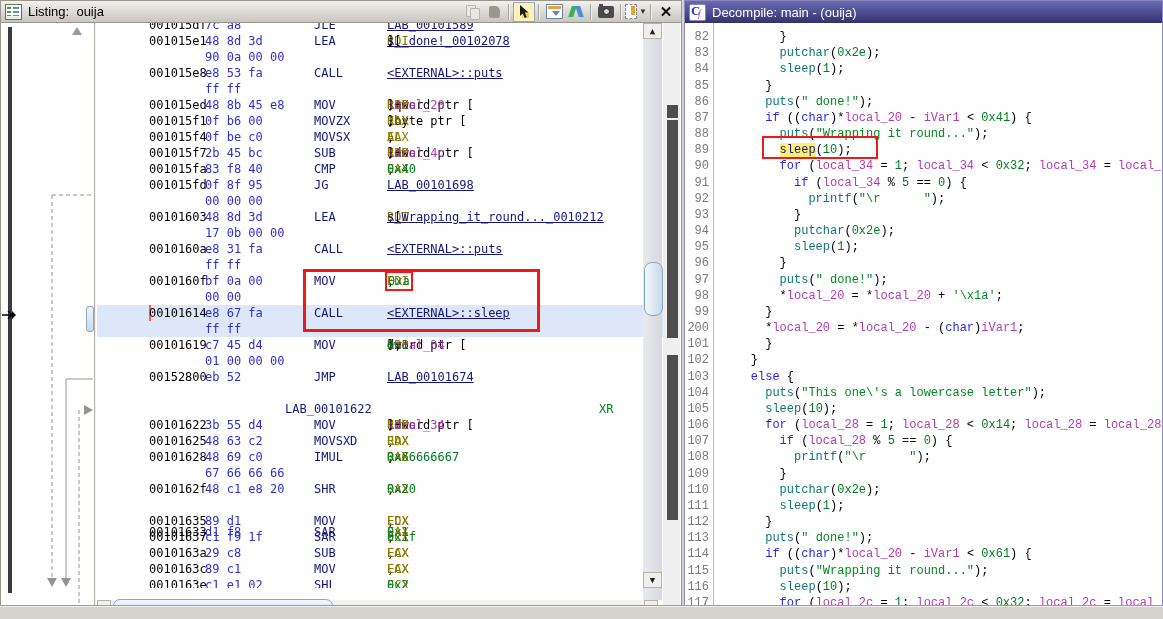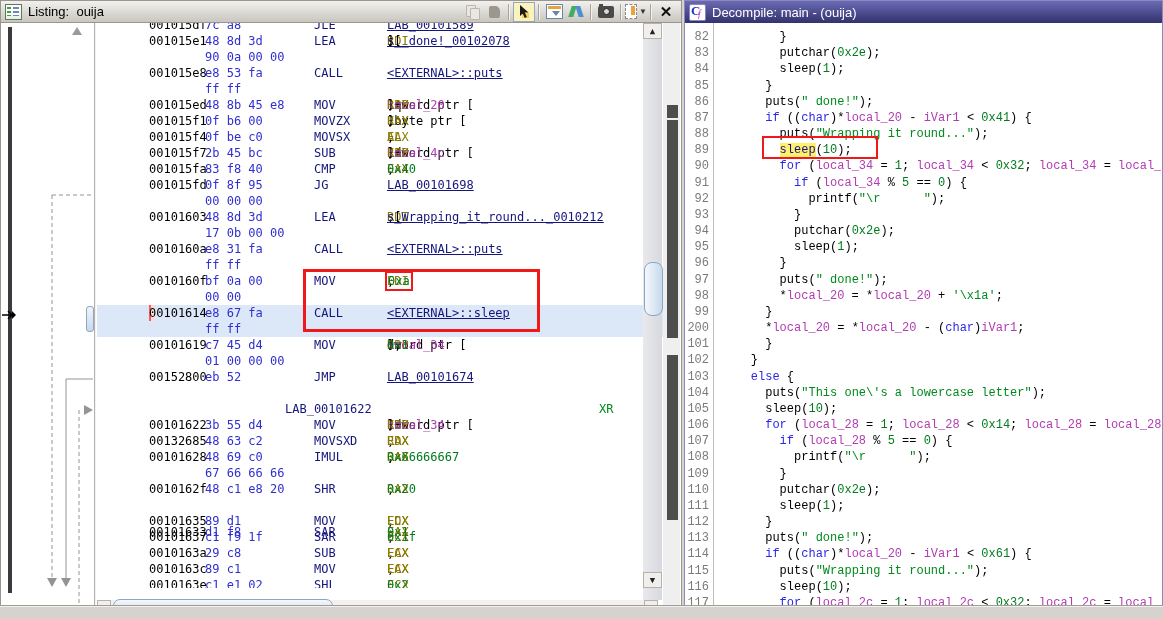--- a/index.html
+++ b/index.html
@@ -82,21 +82,21 @@
   #hscroll-thumb{position:absolute;left:111px;bottom:1px;width:218px;height:14px;border:1px solid #8ca6c0;border-radius:7px;
                  background:linear-gradient(#f4f8fd,#c6d9ec);}
   
   .annobox{position:absolute;border:3px solid #f01818;box-sizing:border-box;}
   
   #decomp-content{position:absolute;left:1px;right:1px;top:22px;bottom:1px;background:#fff;overflow:hidden;}
   #gutter-line{position:absolute;left:27px;top:0;bottom:0;width:1px;background:#bcbcbc;}
   .drow{position:absolute;left:0;width:100%;height:16px;line-height:16px;font-family:Liberation Mono, monospace;}
   .lnum{position:absolute;left:0;width:23px;text-align:right;color:#7a7a7a;}
   .dcode{position:absolute;left:36px;white-space:pre;}
-  .t-kw{color:#2828e8;} .t-fn{color:#000000;} .t-str{color:#008a1e;}
+  .t-kw{color:#2828e8;} .t-fn{color:#0f766e;} .t-str{color:#008a1e;}
   .t-fnhl{color:#151580;background:#ffef6e;}
   
   #bottom-strip{position:absolute;left:0;right:0;top:605px;height:14px;background:#d6d3ce;border-top:1px solid #a09d96;box-shadow:inset 0 1px 0 #f2f1ef;}
   #cur-arrow{position:absolute;left:0;top:287px;}
 </style>
 </head>
 <body>
 
 <div id="root">
 
@@ -184,21 +184,21 @@
           <div class="lrow" style="top: 250px;"><span class="laddr">0010160f</span><span class="lbytes">bf 0a 00</span><span class="lmn">MOV</span><span class="lops"><span class="t-reg">EDI</span><span class="t-pln">,</span><span class="t-numbox">0xa</span></span></div>
           <div class="lrow" style="top: 266px;"><span class="lbytes">00 00</span></div>
           <div class="lrow hl" style="top: 282px;"><span class="laddr cur">00101614</span><span class="lbytes">e8 67 fa</span><span class="lmn">CALL</span><span class="lops"><span class="t-lbl">&lt;EXTERNAL&gt;::sleep</span></span></div>
           <div class="lrow hl" style="top: 298px;"><span class="lbytes">ff ff</span></div>
           <div class="lrow" style="top: 314px;"><span class="laddr">00101619</span><span class="lbytes">c7 45 d4</span><span class="lmn">MOV</span><span class="lops"><span class="t-pln">dword ptr [</span><span class="t-reg">RBP</span><span class="t-pln"> + </span><span class="t-var">local_34</span><span class="t-pln">],</span><span class="t-num">0x1</span></span></div>
           <div class="lrow" style="top: 330px;"><span class="lbytes">01 00 00 00</span></div>
           <div class="lrow" style="top: 346px;"><span class="laddr">00152800</span><span class="lbytes">eb 52</span><span class="lmn">JMP</span><span class="lops"><span class="t-lbl">LAB_00101674</span></span></div>
           <div class="lrow" style="top: 362px;"></div>
           <div class="lrow" style="top: 378px;"><span class="llabel">LAB_00101622</span><span class="lxref">XR</span></div>
           <div class="lrow" style="top: 394px;"><span class="laddr">00101622</span><span class="lbytes">3b 55 d4</span><span class="lmn">MOV</span><span class="lops"><span class="t-reg">EDX</span><span class="t-pln">,dword ptr [</span><span class="t-reg">RBP</span><span class="t-pln"> + </span><span class="t-var">local_34</span><span class="t-pln">]</span></span></div>
-          <div class="lrow" style="top: 410px;"><span class="laddr">00132685</span><span class="lbytes">48 63 c2</span><span class="lmn">MOVSXD</span><span class="lops"><span class="t-reg">RAX</span><span class="t-pln">,</span><span class="t-reg">EDX</span></span></div>
+          <div class="lrow" style="top: 410px;"><span class="laddr">00101625</span><span class="lbytes">48 63 c2</span><span class="lmn">MOVSXD</span><span class="lops"><span class="t-reg">RAX</span><span class="t-pln">,</span><span class="t-reg">EDX</span></span></div>
           <div class="lrow" style="top: 426px;"><span class="laddr">00101628</span><span class="lbytes">48 69 c0</span><span class="lmn">IMUL</span><span class="lops"><span class="t-reg">RAX</span><span class="t-pln">,</span><span class="t-reg">RAX</span><span class="t-pln">,</span><span class="t-num">0x66666667</span></span></div>
           <div class="lrow" style="top: 442px;"><span class="lbytes">67 66 66 66</span></div>
           <div class="lrow" style="top: 458px;"><span class="laddr">0010162f</span><span class="lbytes">48 c1 e8 20</span><span class="lmn">SHR</span><span class="lops"><span class="t-reg">RAX</span><span class="t-pln">,</span><span class="t-num">0x20</span></span></div>
           <div class="lrow" style="top: 474px; margin-top: 27px;"><span class="laddr">00101633</span><span class="lbytes">d1 f8</span><span class="lmn">SAR</span><span class="lops"><span class="t-reg">EAX</span><span class="t-pln">,</span><span class="t-num">0x1</span></span></div>
           <div class="lrow" style="top: 490px;"><span class="laddr">00101635</span><span class="lbytes">89 d1</span><span class="lmn">MOV</span><span class="lops"><span class="t-reg">ECX</span><span class="t-pln">,</span><span class="t-reg">EDX</span></span></div>
           <div class="lrow" style="top: 506px;"><span class="laddr">00101637</span><span class="lbytes">c1 f9 1f</span><span class="lmn">SAR</span><span class="lops"><span class="t-reg">ECX</span><span class="t-pln">,</span><span class="t-num">0x1f</span></span></div>
           <div class="lrow" style="top: 522px;"><span class="laddr">0010163a</span><span class="lbytes">29 c8</span><span class="lmn">SUB</span><span class="lops"><span class="t-reg">EAX</span><span class="t-pln">,</span><span class="t-reg">ECX</span></span></div>
           <div class="lrow" style="top: 538px;"><span class="laddr">0010163c</span><span class="lbytes">89 c1</span><span class="lmn">MOV</span><span class="lops"><span class="t-reg">ECX</span><span class="t-pln">,</span><span class="t-reg">EAX</span></span></div>
           <div class="lrow" style="top: 554px;"><span class="laddr">0010163e</span><span class="lbytes">c1 e1 02</span><span class="lmn">SHL</span><span class="lops"><span class="t-reg">ECX</span><span class="t-pln">,</span><span class="t-num">0x2</span></span></div>
         </div>

